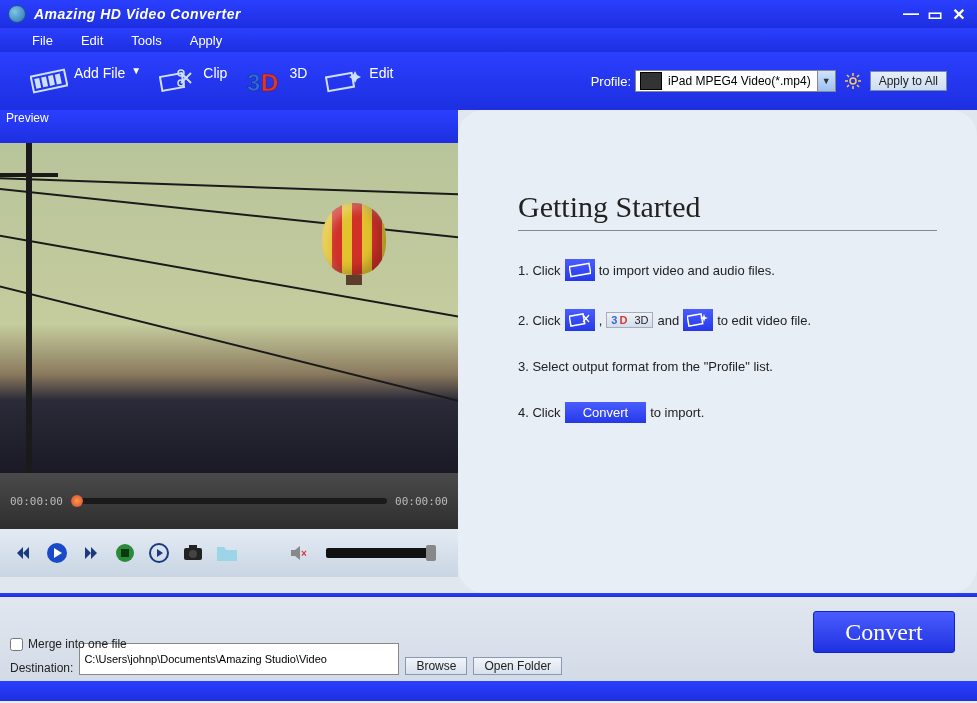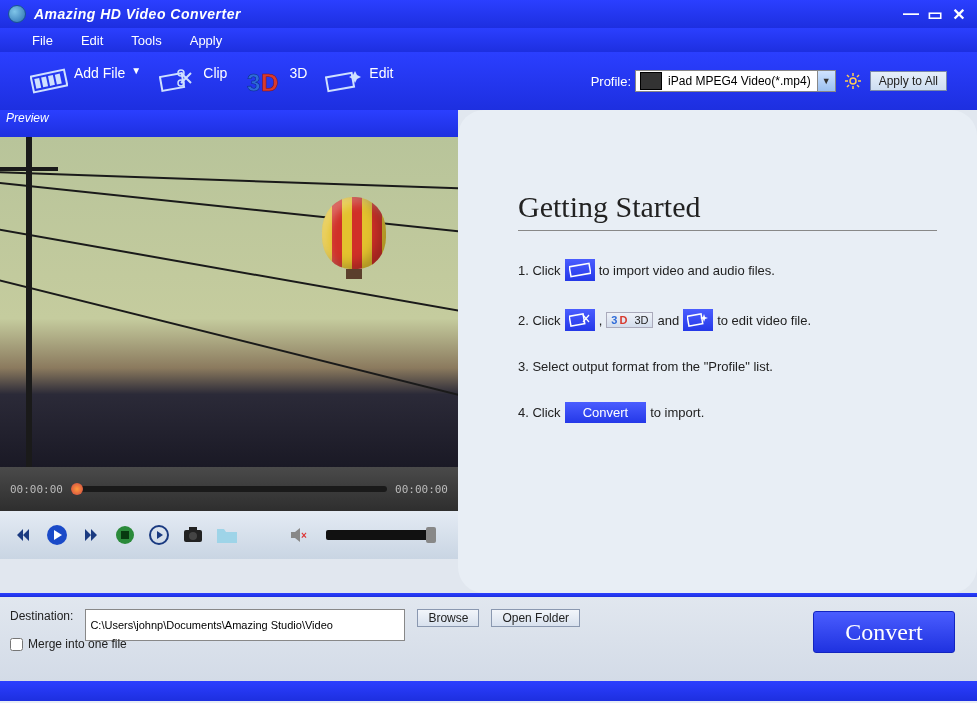--- a/index.html
+++ b/index.html
@@ -22,48 +22,48 @@
 .profile-lbl { color: #fff; font-size: 13px; margin-right: 4px; }
 .profile-box { display: flex; align-items: center; background: #fff; border: 1px solid #888; height: 22px; }
 .profile-thumb { width: 22px; height: 18px; background: #333; margin: 0 4px; border: 1px solid #000; }
 .profile-text { font-size: 12px; padding: 0 6px 0 2px; color: #000; }
 .profile-drop { width: 18px; height: 20px; background: linear-gradient(#cfe3ff,#9bc0f0); border-left: 1px solid #888; display:flex; align-items:center; justify-content:center; font-size:9px; color:#333;}
 .gear { width: 18px; height: 18px; margin: 0 8px; }
 .apply-btn { background: linear-gradient(#e6effa,#cdddf1); border: 1px solid #7a8aaa; padding: 2px 8px; font-size: 12px; color:#222; cursor:pointer; }
 
 .main { display: flex; height: 483px; background: #e1e7ef; }
 .left { width: 458px; display: flex; flex-direction: column; }
-.preview-label { background: linear-gradient(#2b3fff,#1d2fe0); color:#fff; font-size:12px; padding: 1px 6px; height: 27px; font-style: italic; }
+.preview-label { background: linear-gradient(#2b3fff,#1d2fe0); color:#fff; font-size:12px; padding: 1px 6px; height: 33px; }
 .video-area { width: 458px; height: 330px; background: linear-gradient(#b8c49a 0%, #c5cc9e 55%, #8b7a5e 70%, #2b2a38 78%, #1a1925 100%); position: relative; overflow:hidden;}
 .wire { position:absolute; width:140%; height:2px; background:#1a1a1a; transform-origin:left center; }
 .pole { position:absolute; left:26px; top:0; width:6px; height:330px; background:#1a1a1a; }
 .crossarm { position:absolute; left:0px; top:30px; width:58px; height:4px; background:#1a1a1a; }
 .balloon { position:absolute; right:72px; top:60px; width:64px; height:72px; border-radius: 48% 48% 44% 44%; background: repeating-linear-gradient(90deg,#e4c22e 0 10px,#d03028 10px 20px); box-shadow: inset -8px -4px 12px rgba(0,0,0,0.25), inset 6px 6px 10px rgba(255,255,255,0.3);}
 .basket { position:absolute; right:96px; top:132px; width:16px; height:10px; background:#5b3f2c; }
 
-.timeline { height: 44px; background: linear-gradient(#4a4a4a,#2e2e2e); color:#bbb; font-size:11px; display:flex; align-items:center; padding: 0 10px; gap:8px;}
+.timeline { height: 56px; background: linear-gradient(#4a4a4a,#2e2e2e); color:#bbb; font-size:11px; display:flex; align-items:center; padding: 0 10px; gap:8px;}
 .timeline .tl-text { font-family: monospace; }
 .tl-track { flex:1; height:6px; background:#1a1a1a; border-radius:3px; position:relative; }
 .tl-dot { position:absolute; left:0; top:-3px; width:12px; height:12px; border-radius:50%; background: radial-gradient(#ff9a3c,#c44); }
 
 .controls { height: 48px; background: linear-gradient(#e4ebf4,#c9d5e3); display:flex; align-items:center; gap:8px; padding: 0 10px; }
 .ctrl-btn { width:26px; height:26px; display:flex; align-items:center; justify-content:center; cursor:pointer; }
 .vol-track { width:110px; height:10px; background:#111; border-radius:2px; position:relative; margin-left:6px;}
 .vol-knob { position:absolute; right:0; top:-3px; width:10px; height:16px; background:#888; border-radius:2px;}
 
 .right { flex:1; background:#e8eef5; padding: 80px 40px 20px 60px; border-radius: 26px; }
 .gs-title { font-family: "Times New Roman", serif; font-size: 30px; color:#222; border-bottom:1px solid #888; padding-bottom:6px; margin-bottom:28px;}
 .step { font-size:13px; color:#222; margin-bottom: 28px; display:flex; align-items:center; flex-wrap:wrap; gap:4px;}
 .inline-icon { display:inline-flex; width:30px; height:22px; background: linear-gradient(#4a5dff,#2438e8); align-items:center; justify-content:center; vertical-align:middle;}
 .inline-3d { display:inline-flex; align-items:center; padding:1px 4px; background:linear-gradient(#eef2f8,#d3ddec); border:1px solid #aab; font-size:11px; gap:2px;}
 .inline-convert { display:inline-flex; padding:3px 18px; background: linear-gradient(#4a5dff,#2438e8); color:#fff; font-size:13px;}
 
 .bottom-sep { height:4px; background: linear-gradient(#2b3fff,#1d2fe0);}
 .bottom { height: 84px; background: linear-gradient(#e1e7ef,#d3dbe7); padding: 12px 20px 6px 10px; display:flex; position:relative;}
-.dest-row { display:flex; align-items:flex-start; gap:12px; }
+.dest-row { display:flex; align-items:flex-end; gap:6px; }
 .dest-lbl { font-size:12px; color:#222; }
 .dest-input { width:320px; height:32px; font-size:11px; border:1px solid #888; padding:0 4px; background:#fff;}
 .small-btn { background: linear-gradient(#f2f5fa,#d8e1ee); border:1px solid #8a98b0; font-size:12px; padding:1px 10px; cursor:pointer; color:#222;}
 .merge-row { position:absolute; left:10px; top:40px; display:flex; align-items:center; gap:5px; font-size:12px; color:#222;}
 .merge-row input { width:13px; height:13px; }
 .convert-btn { position:absolute; right:22px; top:14px; width:142px; height:42px; background: linear-gradient(#4a5dff,#1f32e0); color:#fff; font-family:"Times New Roman",serif; font-size:24px; border:1px solid #1325c0; cursor:pointer; border-radius:3px;}
 .footer { height:20px; background: linear-gradient(#2b3fff,#1d2fe0);}
 
 svg { display:block; }
 </style>

